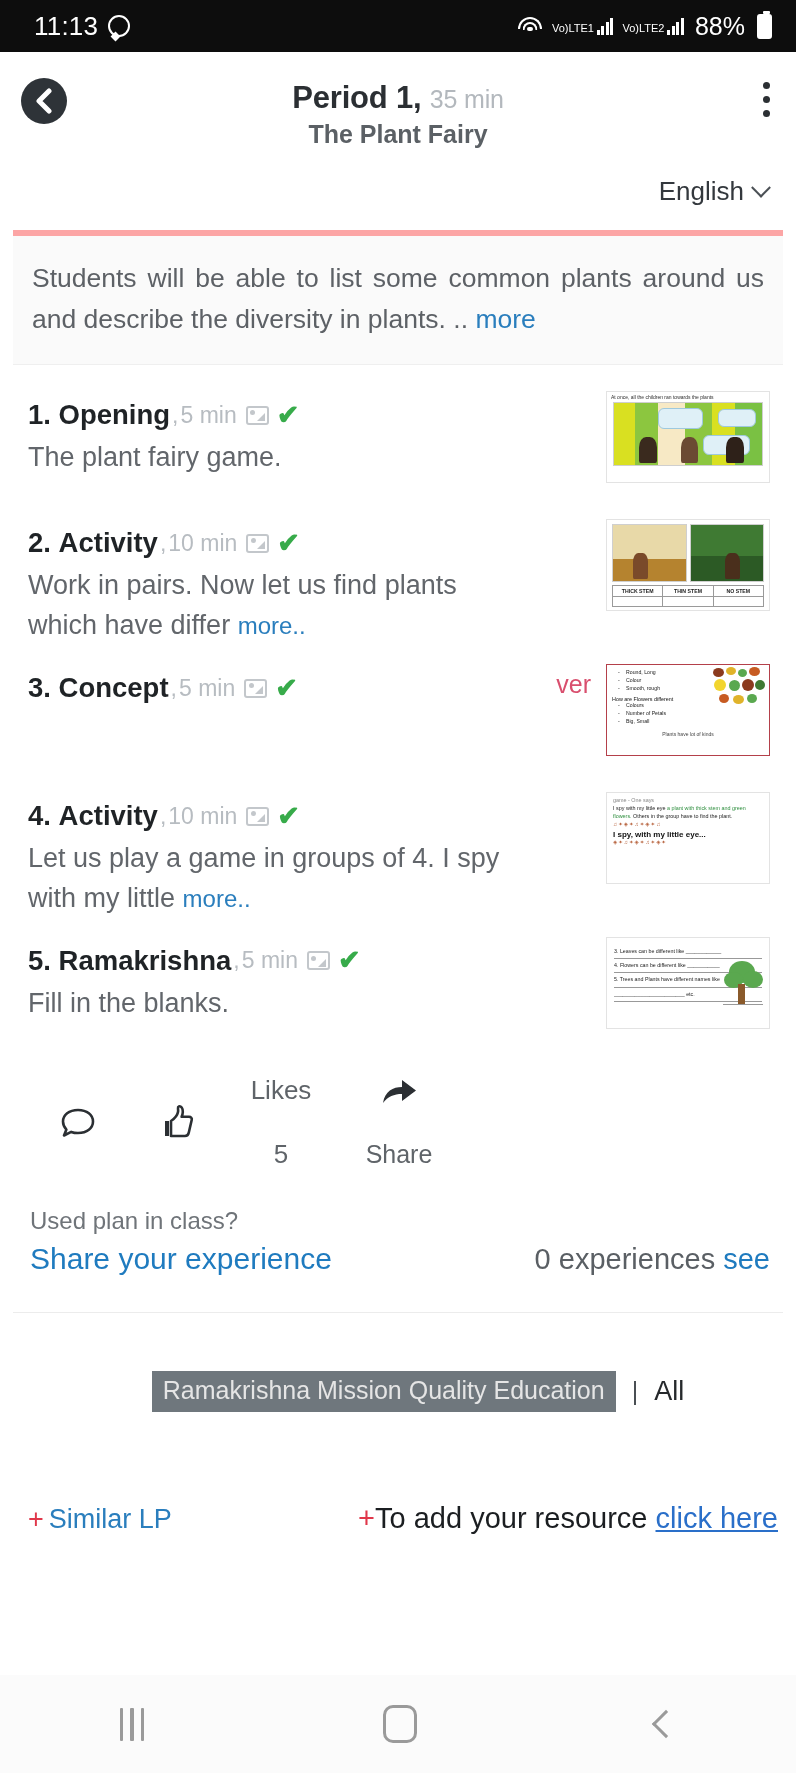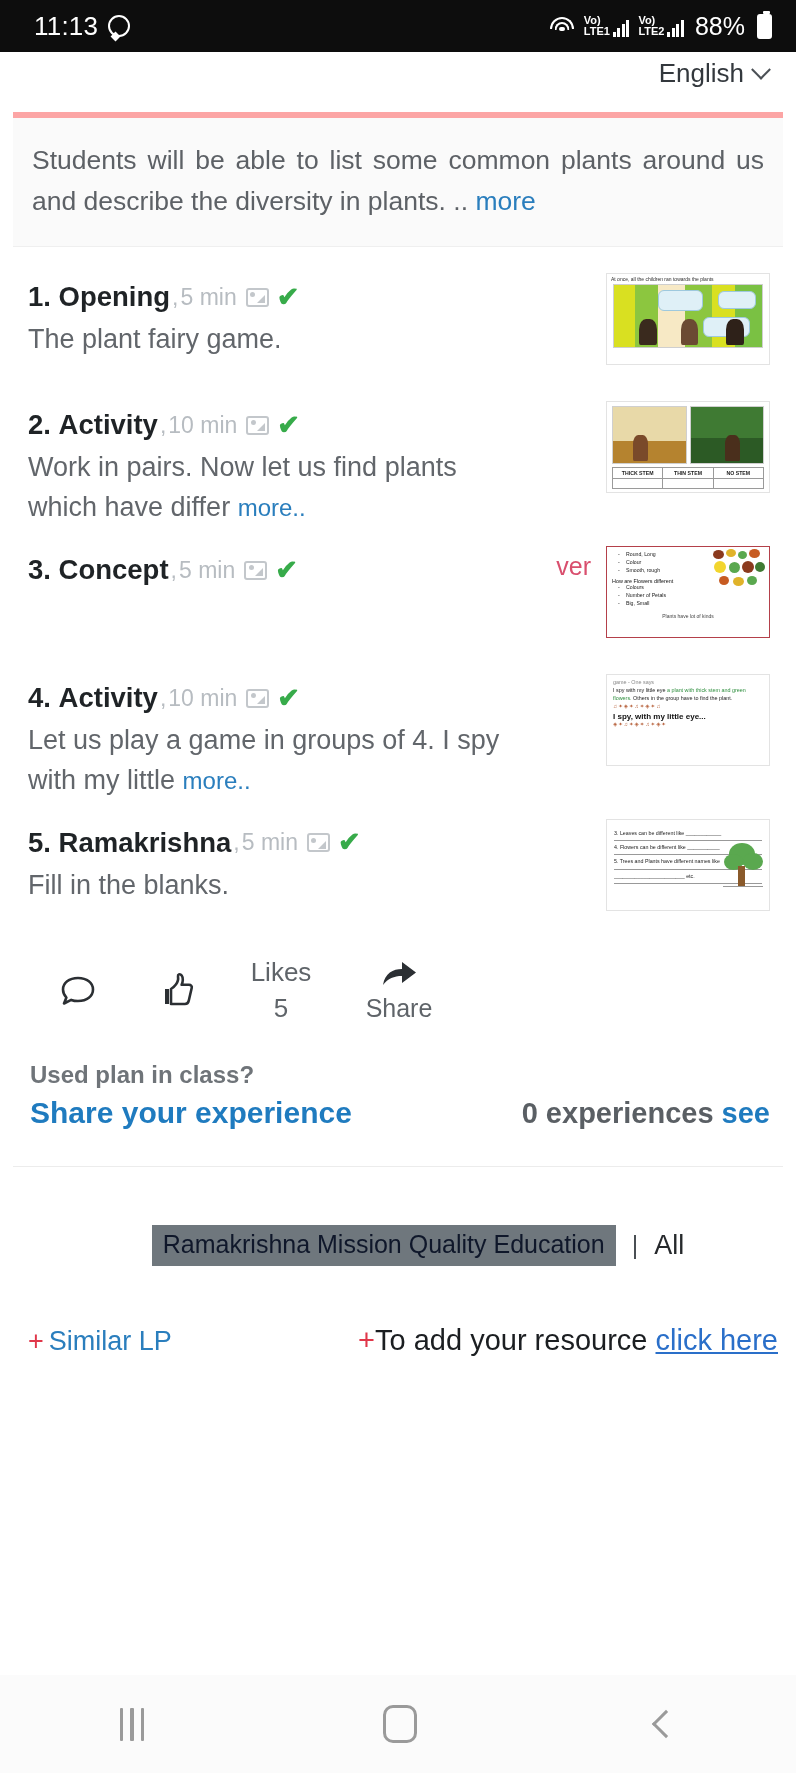--- a/index.html
+++ b/index.html
@@ -24,21 +24,21 @@
   .wa-icon:after{ content:""; position:absolute; left:2px; bottom:-5px; width:7px; height:7px;
                   background:#fff; transform:rotate(45deg); }
   .sb-right { display:flex; align-items:center; gap:9px; }
   .ico-wifi { position:relative; width:26px; height:20px; }
   .ico-wifi i { position:absolute; left:50%; transform:translateX(-50%);
                 border:2.6px solid #fff; border-bottom:none; border-radius:50% 50% 0 0 / 100% 100% 0 0; }
   .ico-wifi i:nth-child(1){ width:24px; height:12px; top:1px; }
   .ico-wifi i:nth-child(2){ width:15px; height:8px;  top:6px; }
   .ico-wifi i:nth-child(3){ width:6px;  height:4px;  top:11px; background:#fff; border:none; border-radius:2px; }
   .sim { display:flex; align-items:flex-end; gap:3px; }
-  .sim-txt { display:flex; flex-direction:column; line-height:1.02; font-size:11px; font-weight:700; }
+  .sim-txt { display:flex; flex-direction:row; line-height:1.02; font-size:11px; font-weight:400;text-align:right; }
   .bars { display:flex; align-items:flex-end; gap:1.5px; height:17px; }
   .bars b { width:3px; background:#fff; display:block; }
   .bars b:nth-child(1){ height:5px; }
   .bars b:nth-child(2){ height:9px; }
   .bars b:nth-child(3){ height:13px; }
   .bars b:nth-child(4){ height:17px; }
   .sb-batt-txt { font-size:25px; font-weight:400; margin-left:2px; }
   .batt { width:15px; height:25px; border:2.4px solid #fff; border-radius:3px; position:relative; margin-left:3px; background:#fff;}
   .batt:before { content:""; position:absolute; top:-5px; left:3.5px; width:7px; height:3px; background:#fff; border-radius:1px;}
 
@@ -131,46 +131,46 @@
   .th4-big { font-size:8px; font-weight:700; color:#111; margin-top:3px; line-height:1.15;}
   .th4-emoji { font-size:5.5px; color:#b8643f; letter-spacing:1px; line-height:1.2; }
   .th5-body { padding:7px 7px; font-size:5.3px; color:#222; line-height:2.5; position:relative; }
   .th5-body div { border-bottom:.6px solid #999; white-space:nowrap; overflow:hidden; }
   .th5-tree { position:absolute; right:6px; bottom:4px; width:40px; height:46px; }
   .th5-tree i { position:absolute; background:#5aa84f; border-radius:50%; }
   .th5-trunk { position:absolute; right:18px; bottom:0; width:7px; height:20px; background:#8a5a2b; }
 
   
   .actions { display:flex; align-items:center; padding: 26px 0 0 30px; gap:0; }
-  .act { display:flex; flex-direction:column; align-items:center; justify-content:center; cursor:pointer; }
+  .act { display:flex; flex-direction:column; align-items:center; justify-content:center; cursor:pointer;gap:28px; }
   .act-comment { width:96px; }
   .act-like { width:100px; }
   .act-likes { width:110px; font-size:26px; color:#5f6469; line-height:1.38; text-align:center; }
   .act-share { width:110px; margin-left:8px; }
   .act-share .lbl { font-size:25px; color:#5f6469; margin-top:2px; }
 
-  .used { padding: 34px 0 0 30px; font-weight: bold; }
+  .used { padding: 34px 0 0 30px; }
   .used-q { font-size:24px; color:#6f7479; }
   .used-row { display:flex; justify-content:space-between; align-items:baseline; padding-right:26px; margin-top:7px; }
   .used-link { font-size:30px; color:#1f7bbf; }
   .used-exp { font-size:29px; color:#5a5f64; }
   .used-exp .see { color:#1f7bbf; }
 
   .divider { height:1px; background:#ececec; margin: 36px 13px 0 13px; }
 
   
   .tags-row { display:flex; align-items:center; justify-content:center; gap:16px; margin-top:58px; padding-left:40px;}
-  .tag-chip { background:#6f777d; color:#0f172a; font-size:25px; padding:5px 11px 7px 11px; white-space:nowrap; }
+  .tag-chip { background:#6f777d; color:#e5e5e5; font-size:25px; padding:5px 11px 7px 11px; white-space:nowrap; }
   .tag-sep { color:#4a4f54; font-size:25px; }
   .tag-all { font-size:27px; color:#26292c; }
 
   .bottom-links { display:flex; align-items:baseline; margin-top:58px; padding: 0 18px 0 28px; }
   .similar { font-size:27px; color:#2a7ebd; white-space:nowrap; }
   .similar .plus { color:#e0374a; margin-right:5px; }
-  .addres { margin-left:auto; font-size:29px; color:#1b1e21; white-space:nowrap; }
+  .addres { margin-left:auto; font-size:29px; color:#1b1e21; white-space:nowrap;margin-top:32px; }
   .addres .plus { color:#e0374a; }
   .addres .link { color:#2a6fc9; text-decoration:underline; }
 
   
   .navbar { position:absolute; left:0; bottom:0; width:796px; height:98px; background:#fbfbfb;
             display:flex; align-items:center; justify-content:space-around; }
   .nav-recents { display:flex; gap:7px; }
   .nav-recents b { width:3.5px; height:33px; background:#9a9a9a; display:block; border-radius:1px;}
   .nav-home { width:34px; height:38px; border:3.5px solid #9a9a9a; border-radius:10px; }
   .nav-back { width:20px; height:20px; border-left:3.5px solid #9a9a9a; border-bottom:3.5px solid #9a9a9a;
@@ -214,20 +214,39 @@
             <b></b>
             <b></b>
             <b></b>
           </span>
       </span>
       <span class="sb-batt-txt">88%</span>
       <span class="batt"></span>
     </div>
   </div>
 
+  <div class="appbar">
+    <div class="back-btn">
+      <svg width="22" height="26" viewBox="0 0 22 26">
+        <polyline points="16,3 6,13 16,23" fill="none" stroke="#ffffff" stroke-width="5" stroke-linecap="round" stroke-linejoin="round"></polyline>
+      </svg>
+    </div>
+    <div class="titles">
+      <div class="title-line1">
+        <span>Period 1,</span>
+        <span class="dur">35 min</span>
+      </div>
+      <div class="title-line2">The Plant Fairy</div>
+    </div>
+    <div class="kebab">
+        <span></span>
+        <span></span>
+        <span></span>
+      </div>
+  </div>
 
   <div class="lang-row">
     <div class="lang">
       <span>English</span>
       <span class="chev-d"></span>
     </div>
   </div>
 
   <div class="objective">
     <span>Students will be able to list some common plants around us and describe the diversity in plants. ..</span>

